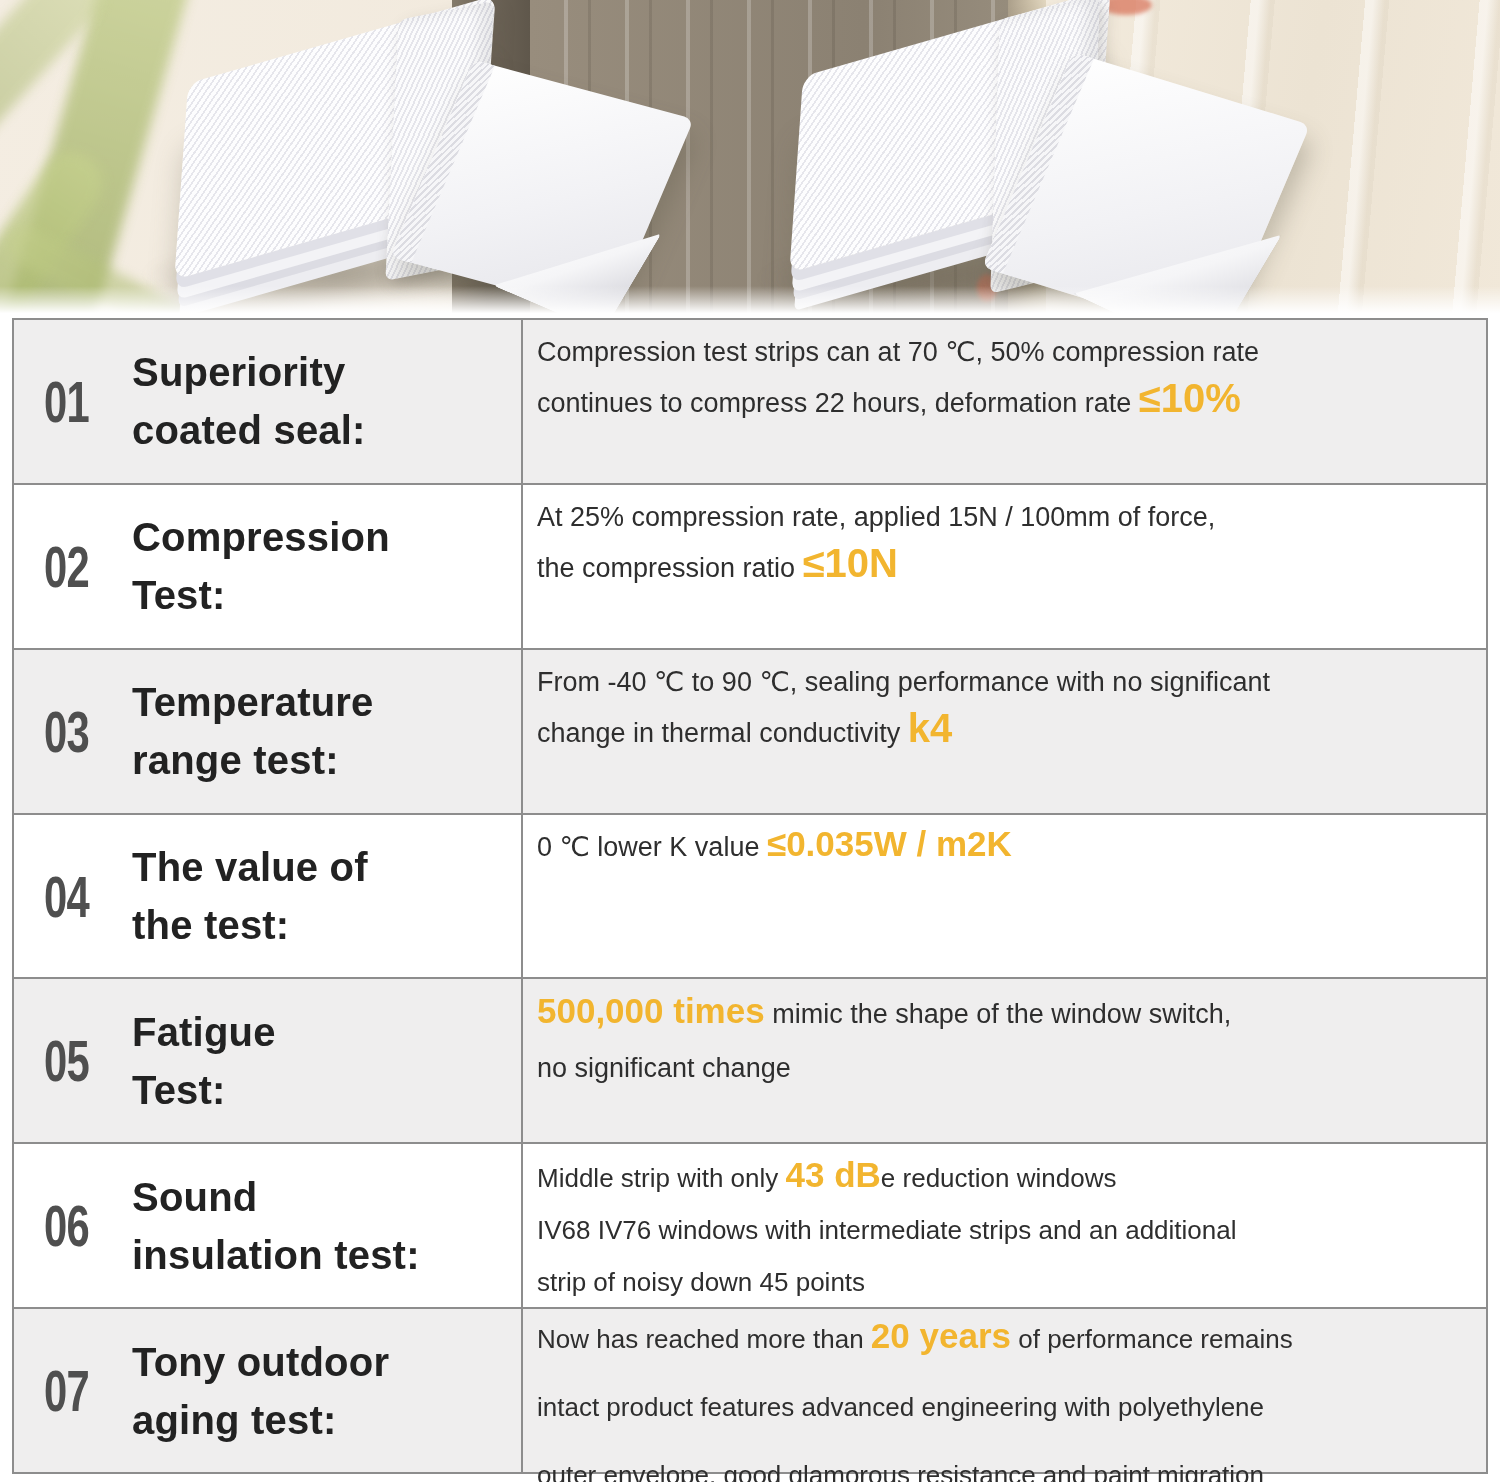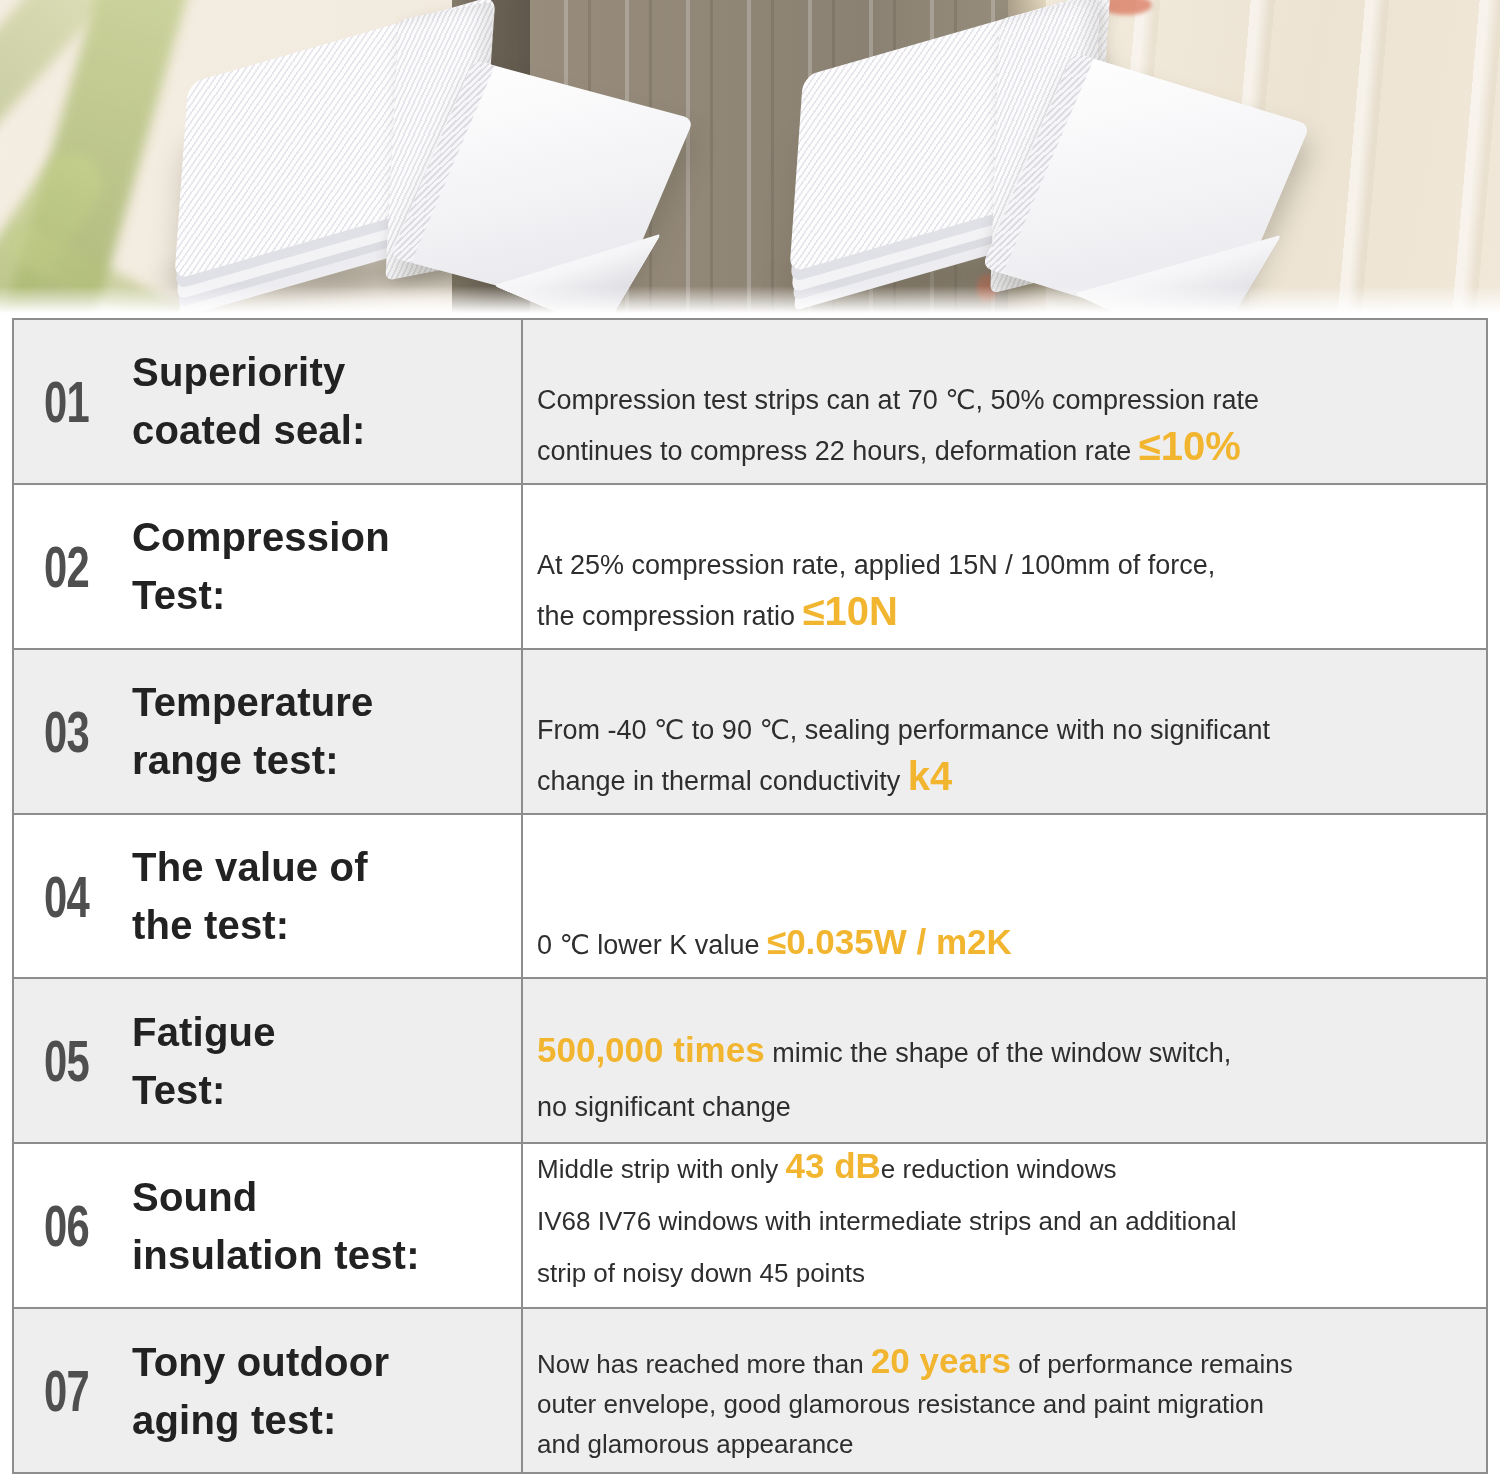--- a/index.html
+++ b/index.html
@@ -68,26 +68,26 @@
     display:flex;flex-direction:column;
   }
   .row{flex:1;display:flex;min-height:0;background:#ffffff;}
   .row + .row{border-top:2px solid #8d8d8d;}
   .row.alt{background:#efeeee;}
   .cell-left{flex:0 0 509px;width:509px;box-sizing:border-box;border-right:2px solid #8d8d8d;
     display:flex;align-items:center;padding-left:30px;}
   .num{flex:0 0 88px;width:88px;font-size:58px;font-weight:700;color:#4f4f4f;
     transform:scaleX(.72);transform-origin:left center;letter-spacing:-1px;}
   .titles{font-size:40px;font-weight:600;color:#222222;line-height:1.45;letter-spacing:.2px;}
-  .cell-right{flex:1;display:flex;flex-direction:column;justify-content:flex-end;
+  .cell-right{flex:1;display:flex;flex-direction:column;justify-content:flex-start;
     padding:8px 24px 8px 14px;color:#2e2e2e;font-size:27px;}
   .r1 .cell-right,.r2 .cell-right,.r3 .cell-right,.r4 .cell-right{line-height:48px;}
   .r5 .cell-right{line-height:54px;}
   .r6 .cell-right{line-height:52px;font-size:26px;border-radius:30px;}
-  .r7 .cell-right{line-height:40px;font-size:26px;}
+  .r7 .cell-right{line-height:40px;font-size:26px;gap:28px;}
   .hl{color:#f2b52f;font-weight:700;font-size:40px;line-height:1.1;}
   .hl-lg{color:#f2b52f;font-weight:700;font-size:35px;line-height:1.1;}
 </style>
 </head>
 <body>
 
 <div class="photo">
   <div class="stem stem-1"></div>
   <div class="stem stem-2"></div>
   <div class="stem stem-3"></div>
@@ -196,17 +196,18 @@
     <div class="row r7 alt">
       <div class="cell-left">
         <div class="num">07</div>
         <div class="titles">
           <div>Tony outdoor</div>
           <div>aging test:</div>
         </div>
       </div>
       <div class="cell-right">
         <div class="desc-line"><span>Now has reached more than </span><span class="hl-lg">20 years</span><span> of performance remains</span></div>
+        <div class="desc-line"><span>intact product features advanced engineering with polyethylene</span></div>
         <div class="desc-line"><span>outer envelope, good glamorous resistance and paint migration</span></div>
         <div class="desc-line"><span>and glamorous appearance</span></div>
       </div>
     </div>
   </div>
 
 </body></html>

